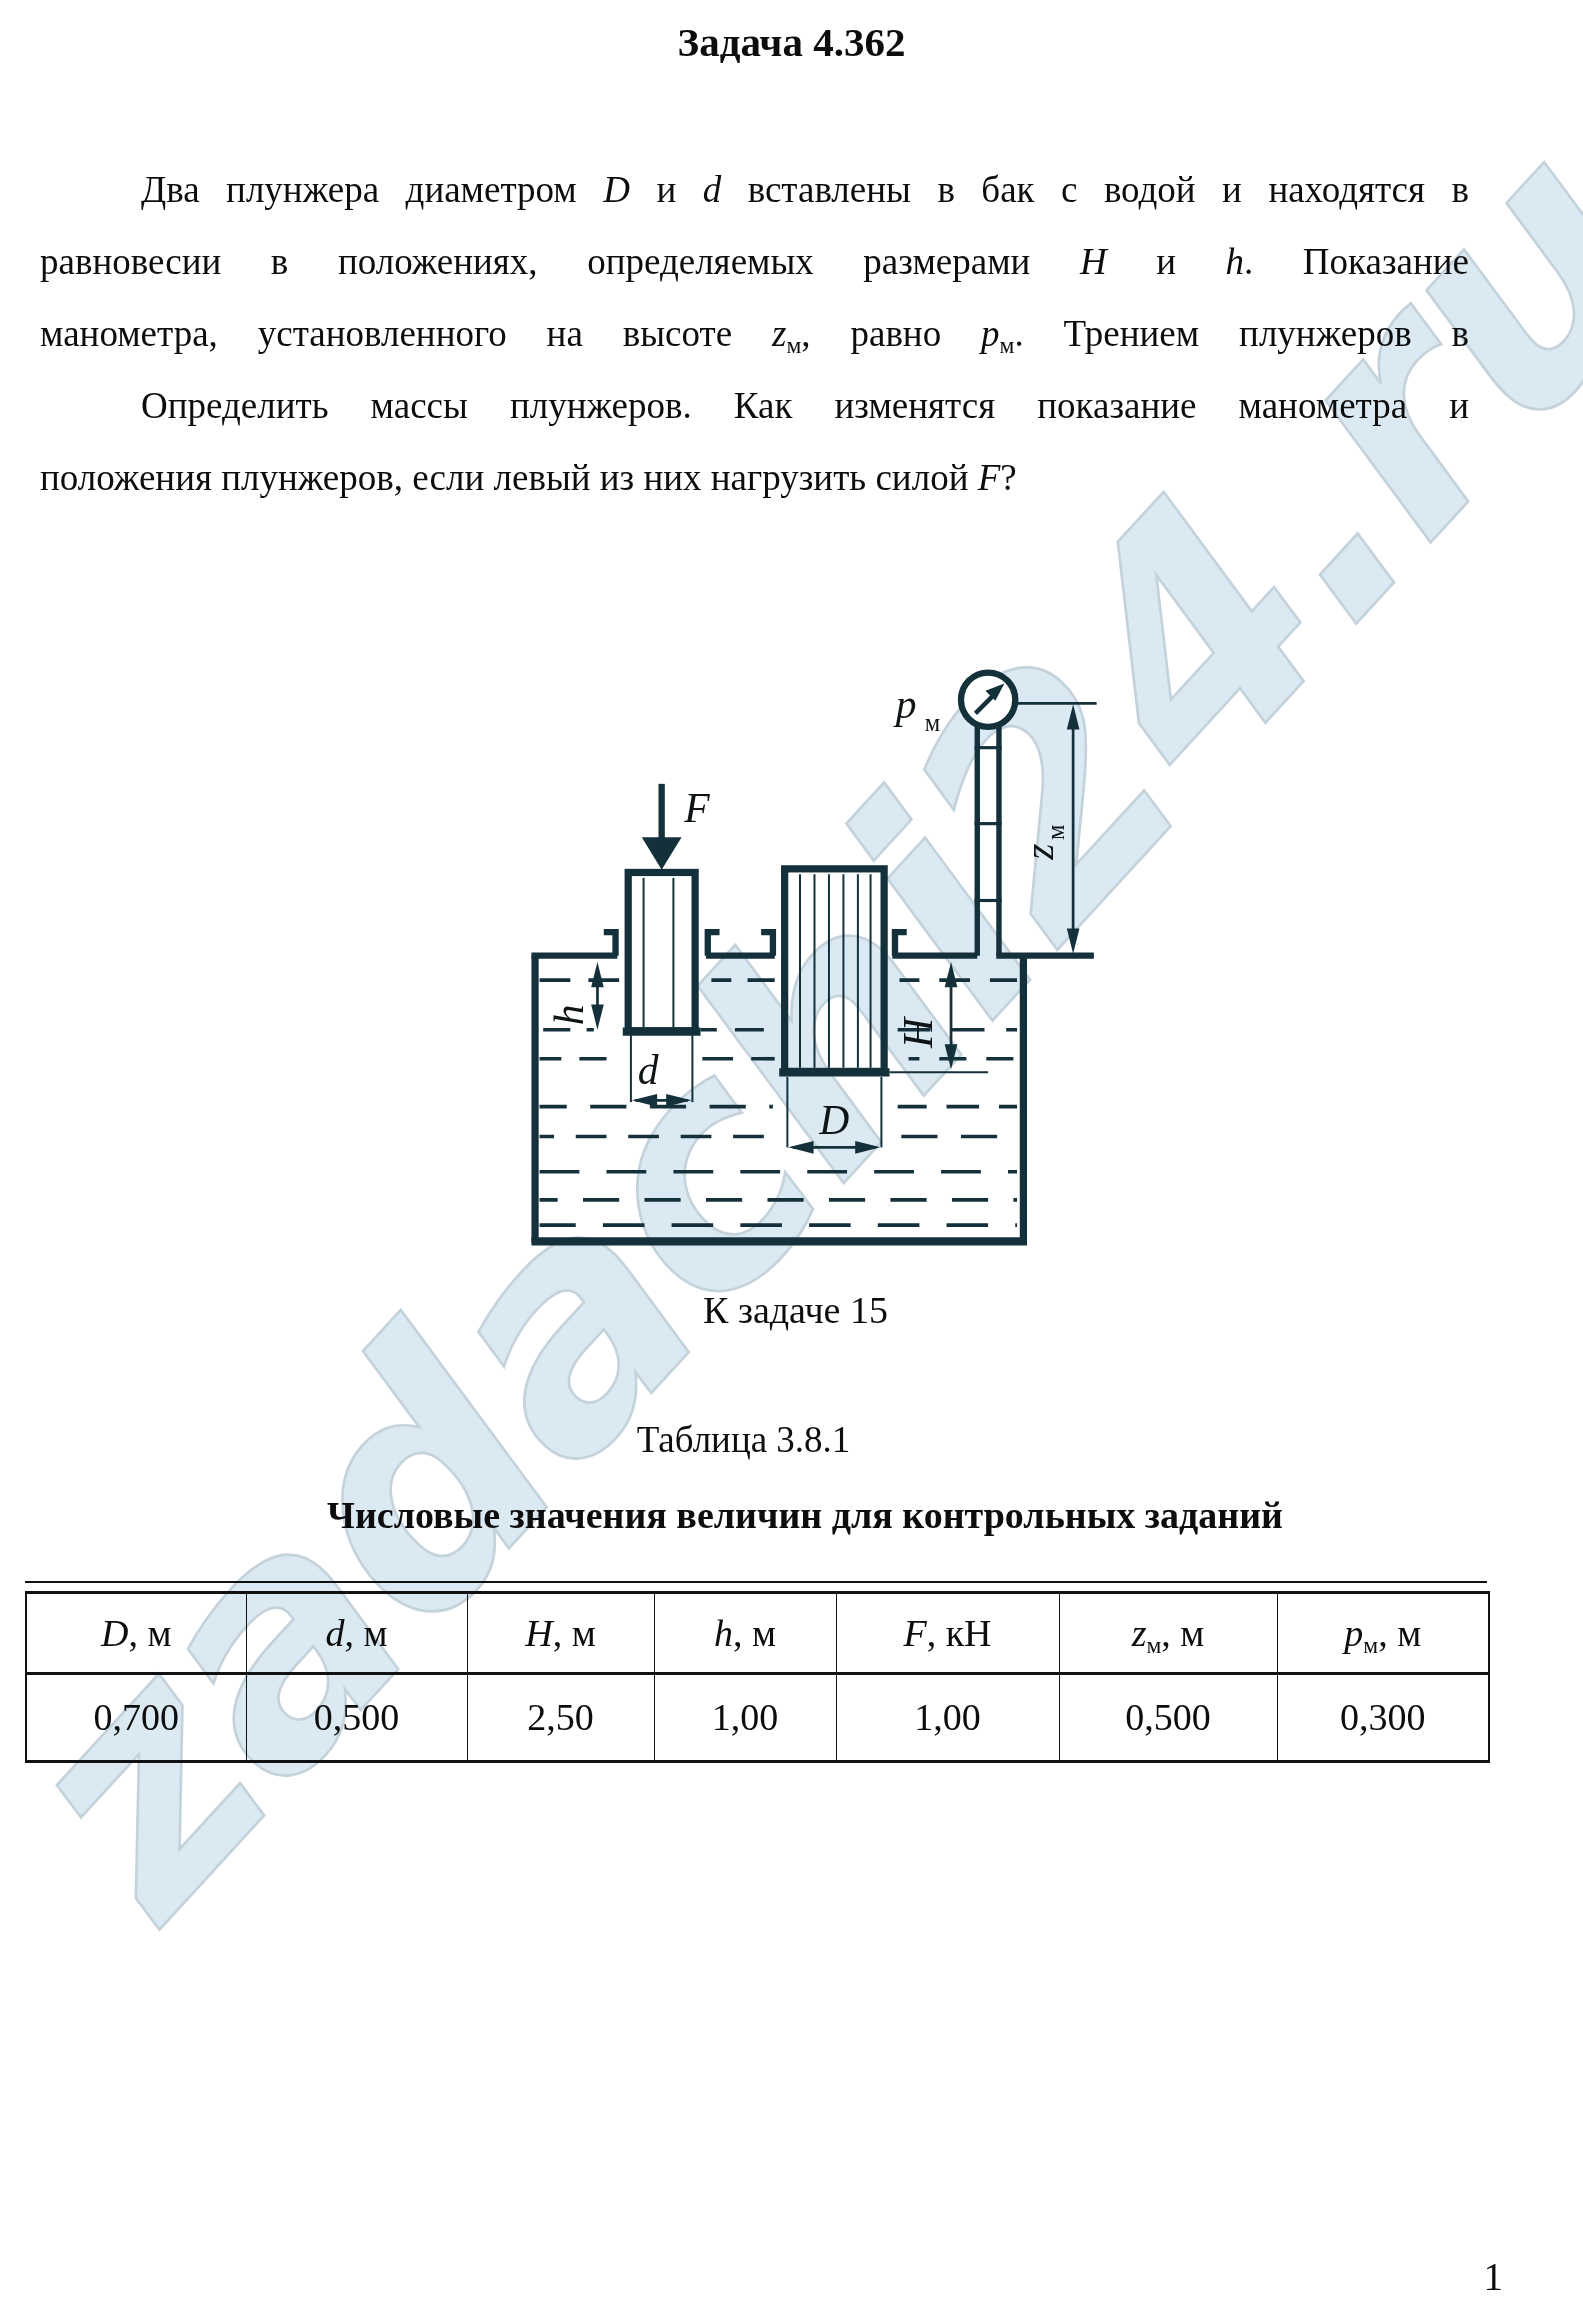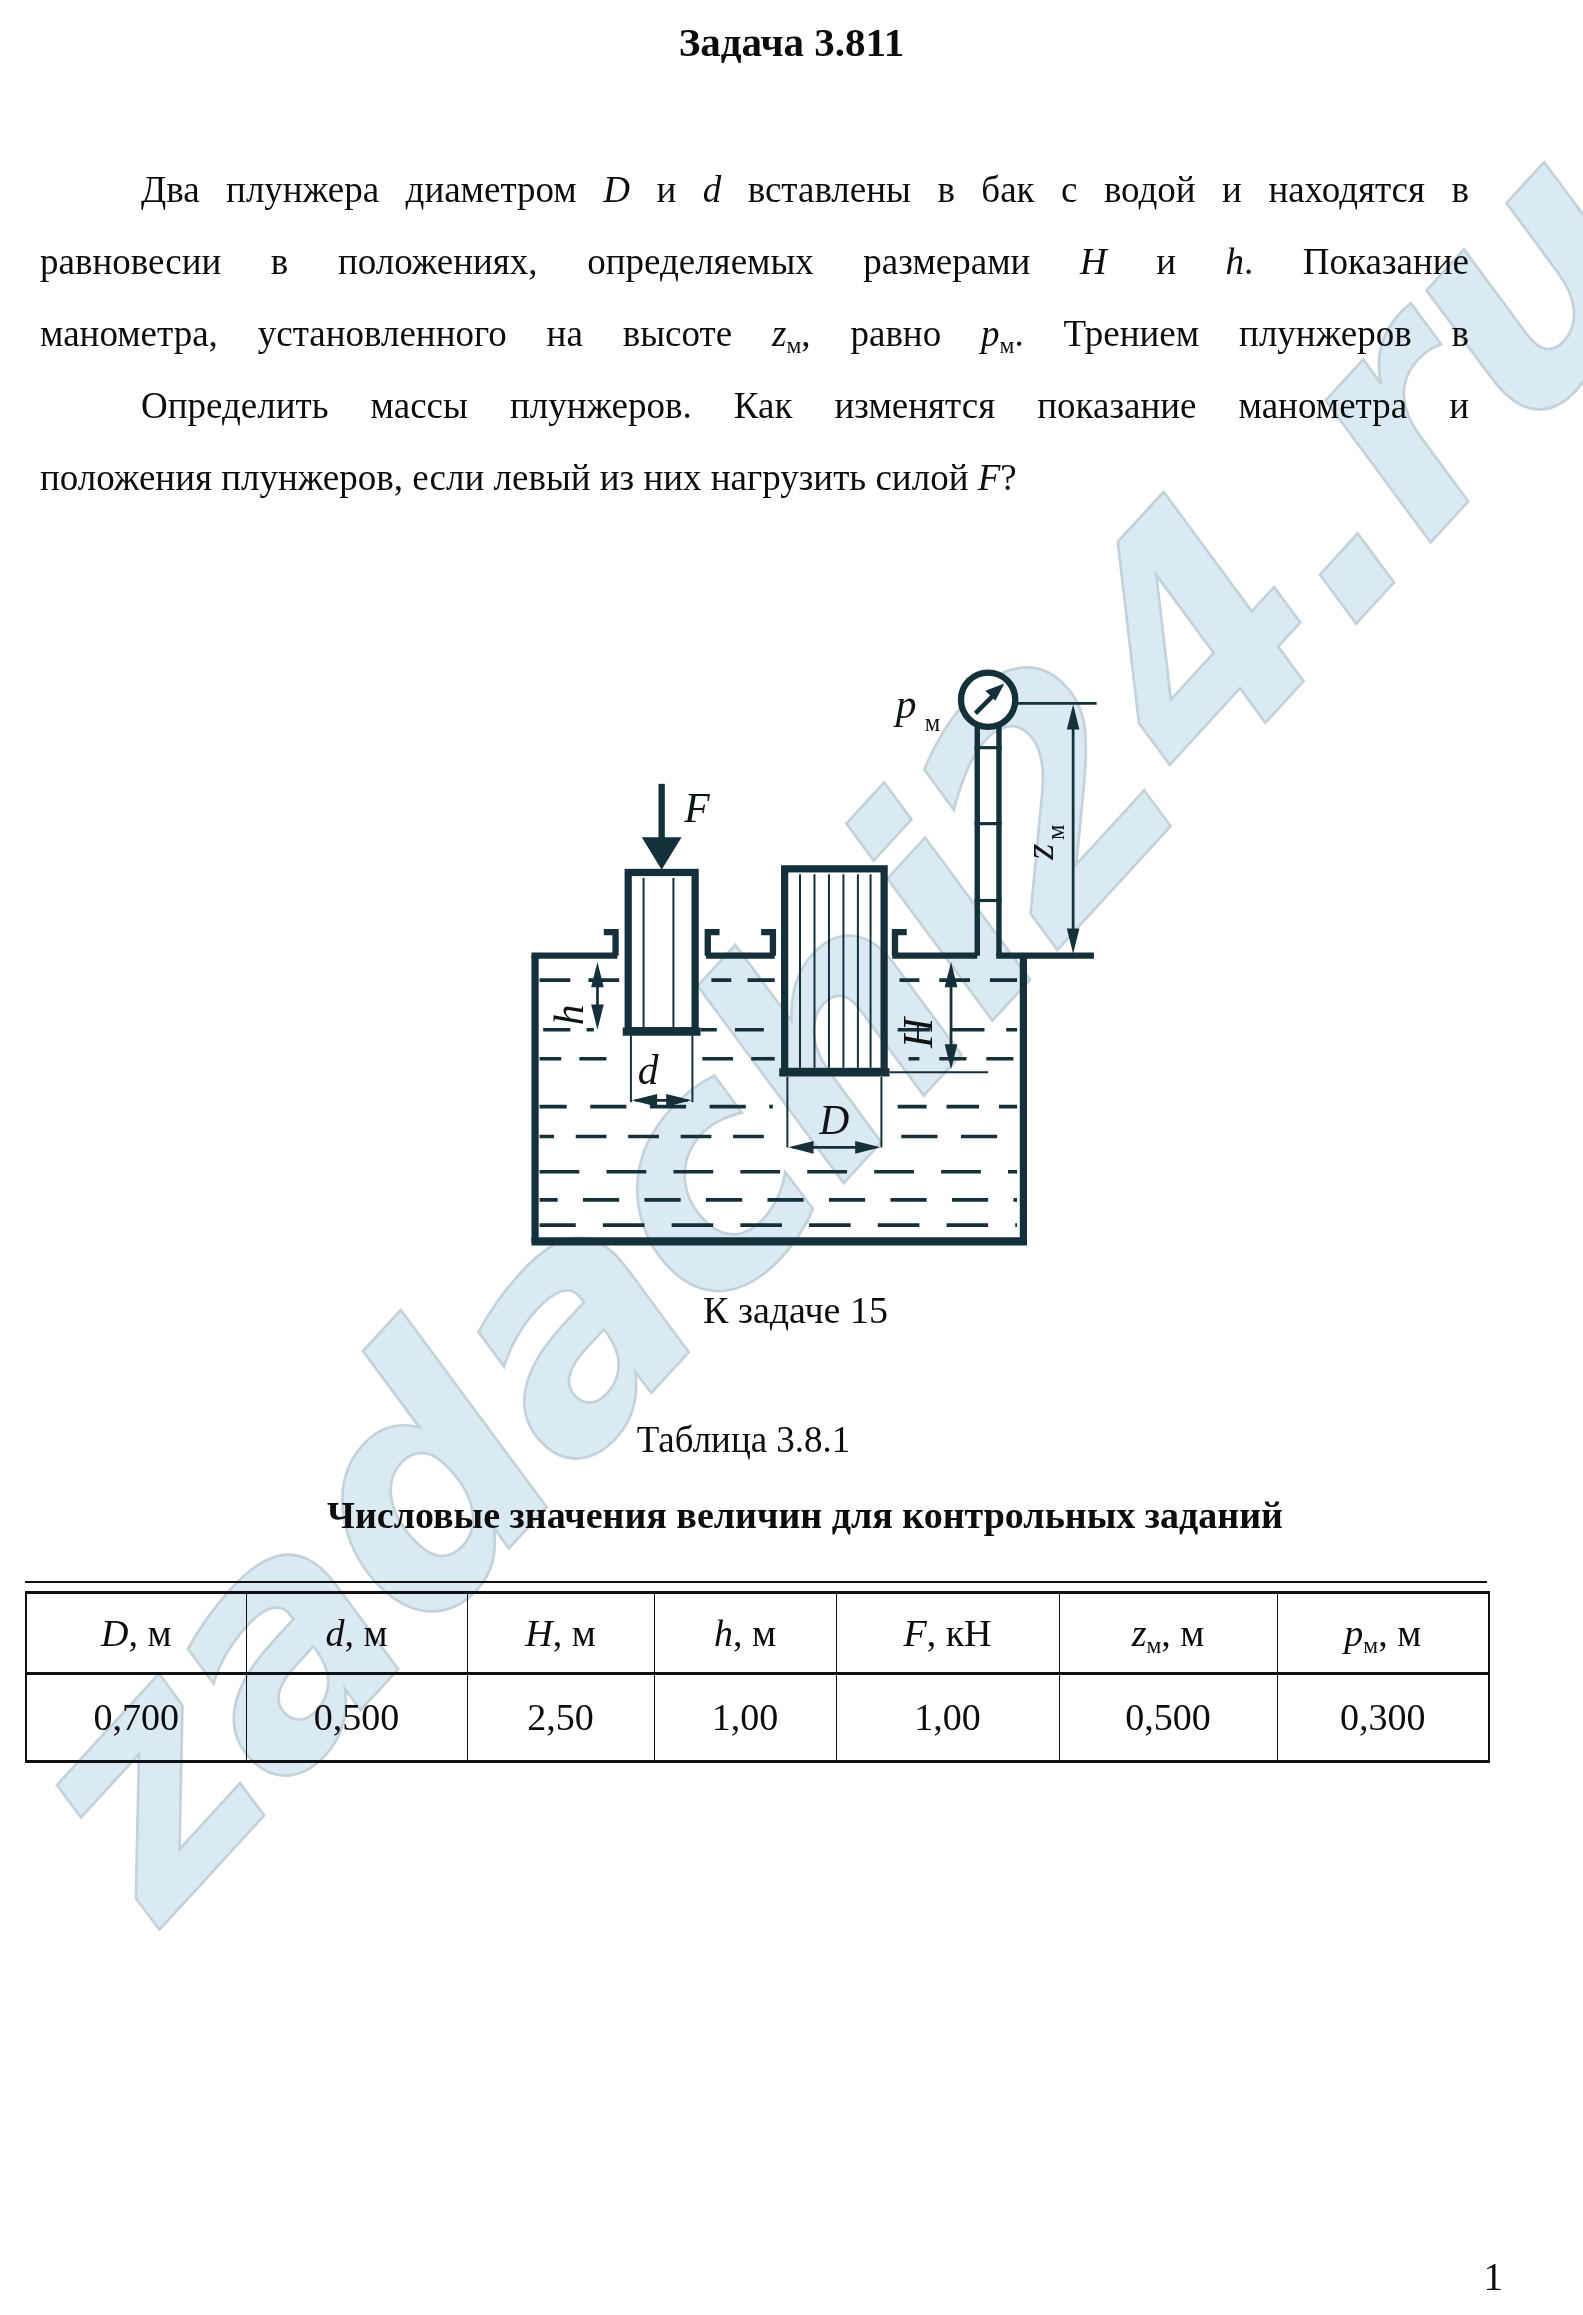--- a/index.html
+++ b/index.html
@@ -59,21 +59,21 @@
   
   svg text{font-family:"Liberation Serif", serif;fill:#0f1417;}
   .dimlabel{font-style:italic;font-size:46px;}
   .dimsub{font-size:27px;}
 </style>
 </head>
 <body>
 
 <div id="watermark" style="color: rgb(219, 233, 242); -webkit-text-stroke: 2.7px rgb(196, 210, 219);">zadachi24.ru</div>
 
-<div id="doc-title" class="layer">Задача 3.811</div>
+<div id="doc-title" class="layer">Задача 4.362</div>
 
 <div id="problem-text" class="layer">
   <div class="jline indent">Два плунжера диаметром <i>D</i> и <i>d</i> вставлены в бак с водой и находятся в</div>
   <div class="jline">равновесии в положениях, определяемых размерами <i>H</i> и <i>h</i>. Показание</div>
   <div class="jline">манометра, установленного на высоте <i>z</i><sub>м</sub>, равно <i>p</i><sub>м</sub>. Трением плунжеров в</div>
   <div class="jline indent">Определить массы плунжеров. Как изменятся показание манометра и</div>
   <div class="jline lastline">положения плунжеров, если левый из них нагрузить силой <i>F</i>?</div>
 </div>
 
 <div id="figure-area" class="layer">

